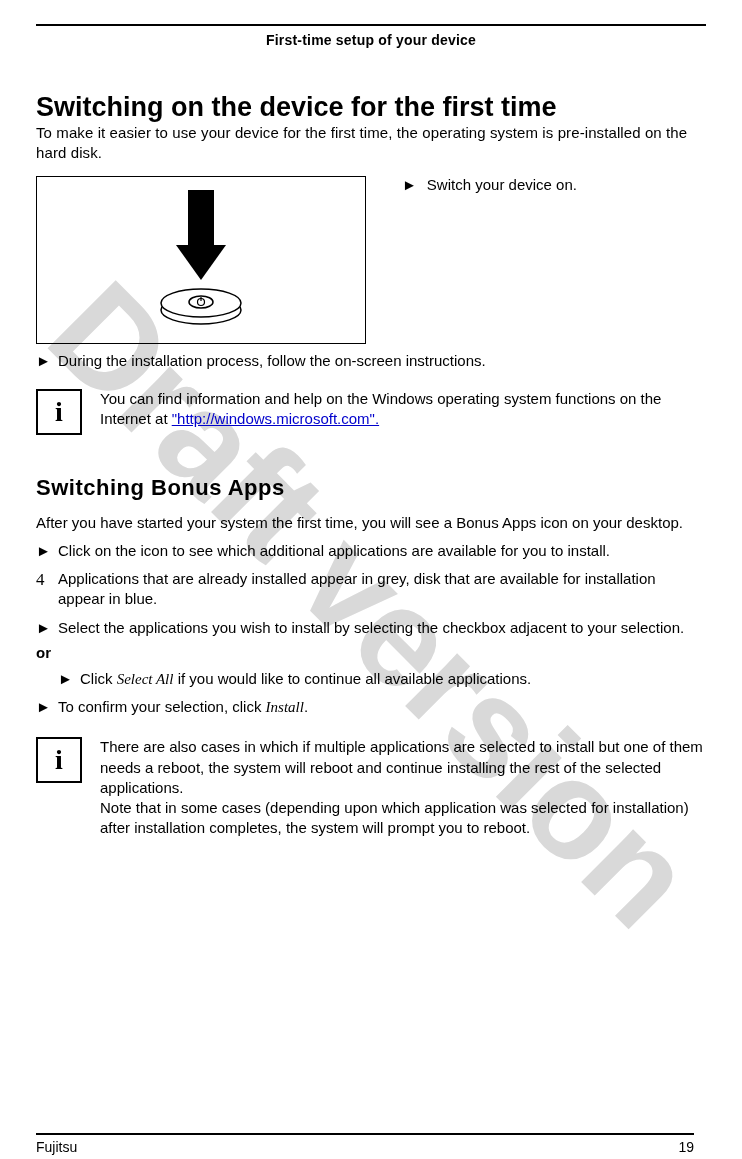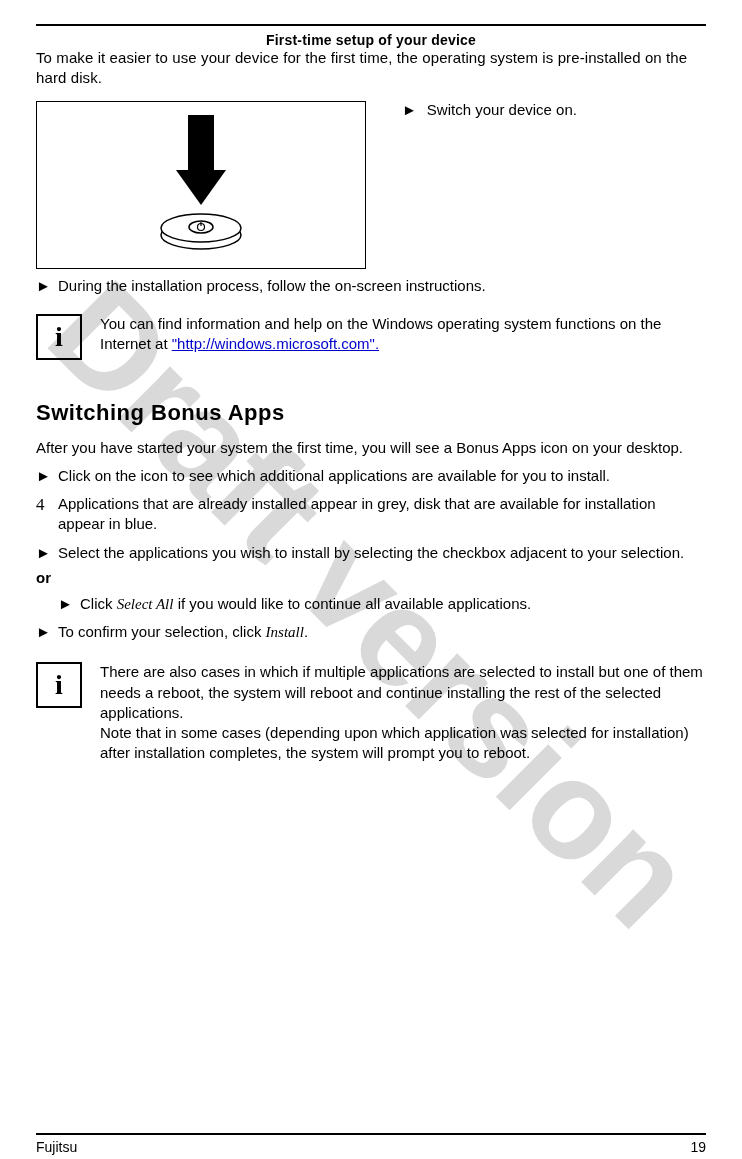--- a/index.html
+++ b/index.html
@@ -21,34 +21,35 @@
   .info-text { font-size: 15px; line-height: 1.35; }
   .info-text a { color: #0000cc; text-decoration: underline; }
   h2 { font-size: 22px; font-weight: 700; margin-top: 40px; letter-spacing: 0.5px; }
   .body-text { font-size: 15px; margin-top: 12px; line-height: 1.35; }
   .list-row { display: flex; align-items: flex-start; font-size: 15px; margin-top: 8px; line-height: 1.35; }
   .list-marker { width: 22px; flex-shrink: 0; font-weight: 700; }
   .list-marker-num { width: 22px; flex-shrink: 0; font-family: "Times New Roman", serif; font-size: 17px; }
   .indent { padding-left: 22px; }
   .or-label { font-weight: 700; font-size: 15px; margin-top: 6px; }
   .serif-italic { font-family: "Times New Roman", serif; font-style: italic; }
-  .footer { position: absolute; bottom: 28px; left: 36px; right: 36px; }
+  .footer { position: absolute; bottom: 28px; left: 36px; right: 48px; }
   .footer-line { border-top: 2px solid #000; }
   .footer-row { display: flex; justify-content: space-between; font-size: 14px; margin-top: 4px; }
 </style>
 </head>
 <body>
 
 <div class="page">
   <div class="watermark">Draft version</div>
 
   <div class="content">
     <div class="header-line"></div>
     <div class="header-text">First-time setup of your device</div>
 
+    <h1>Switching on the device for the first time</h1>
     <p class="intro">To make it easier to use your device for the first time, the operating system is pre-installed on the hard disk.</p>
 
     <div class="side-by-side">
       <div class="figure-box">
         <svg width="110" height="140" viewBox="0 0 110 140">
 
           <rect x="42" y="0" width="26" height="55" fill="#000"></rect>
           <polygon points="30,55 80,55 55,90" fill="#000"></polygon>
 
           <ellipse cx="55" cy="120" rx="40" ry="14" fill="none" stroke="#000" stroke-width="1.5"></ellipse>

